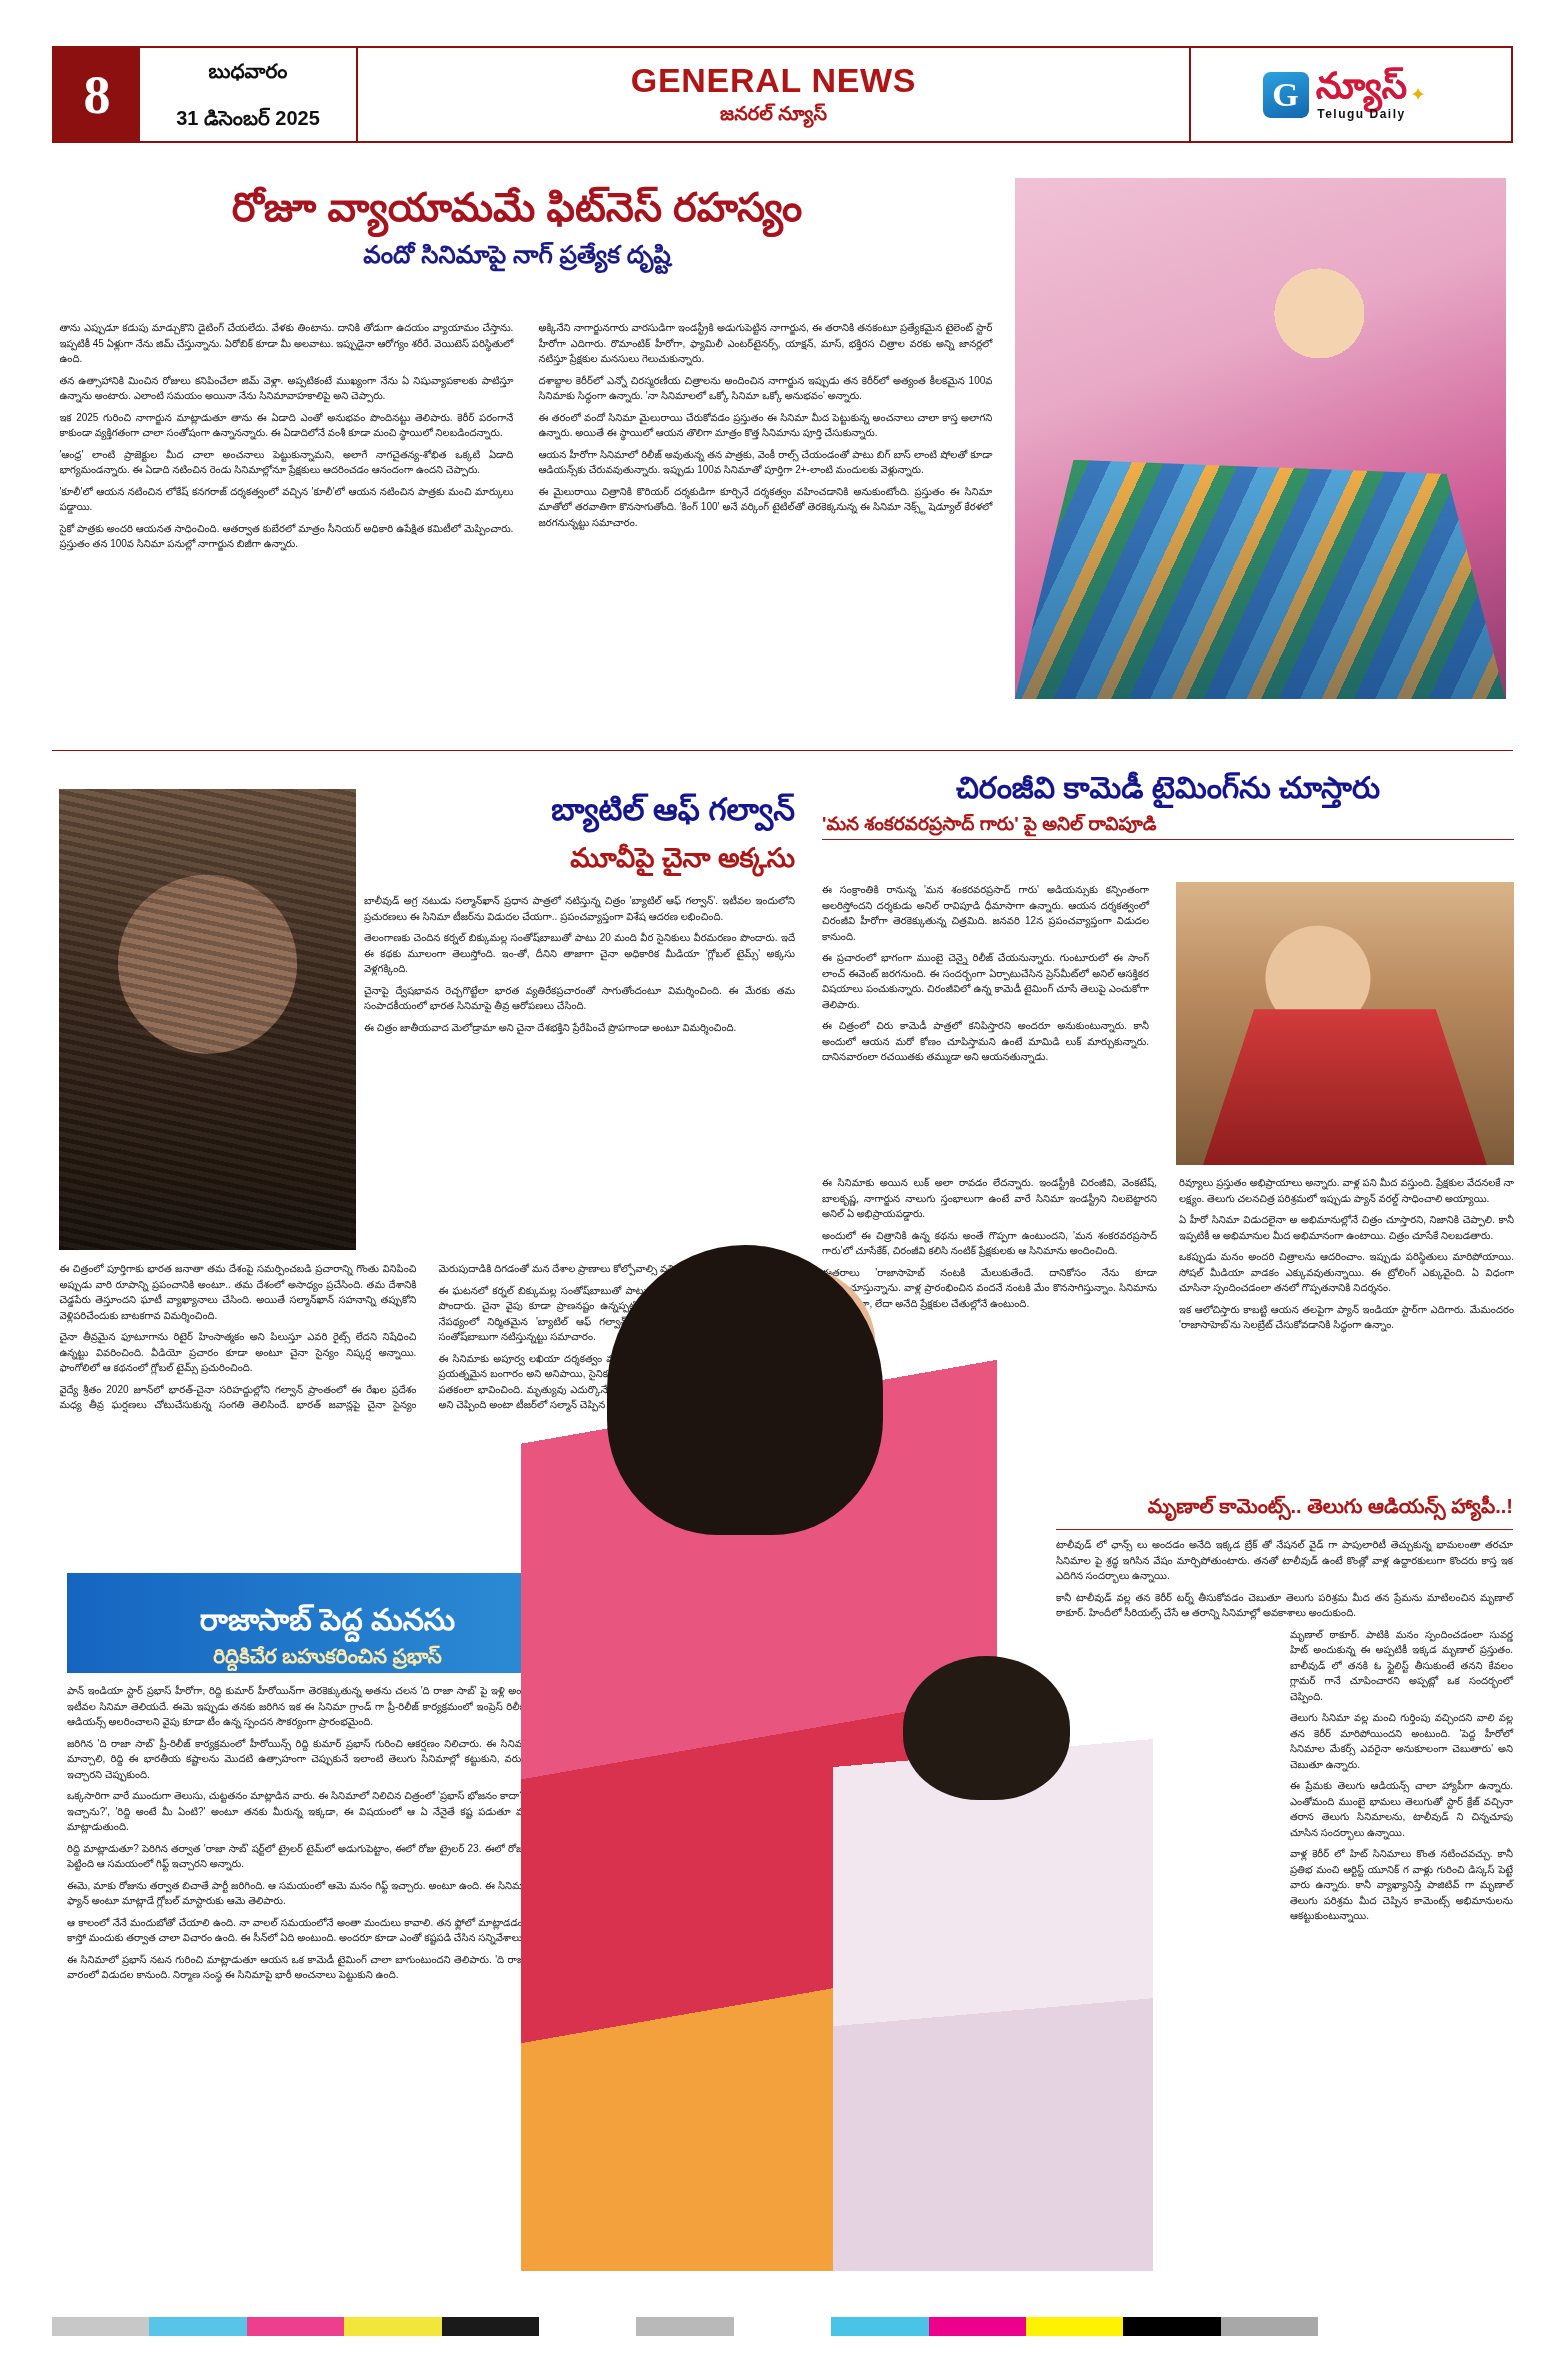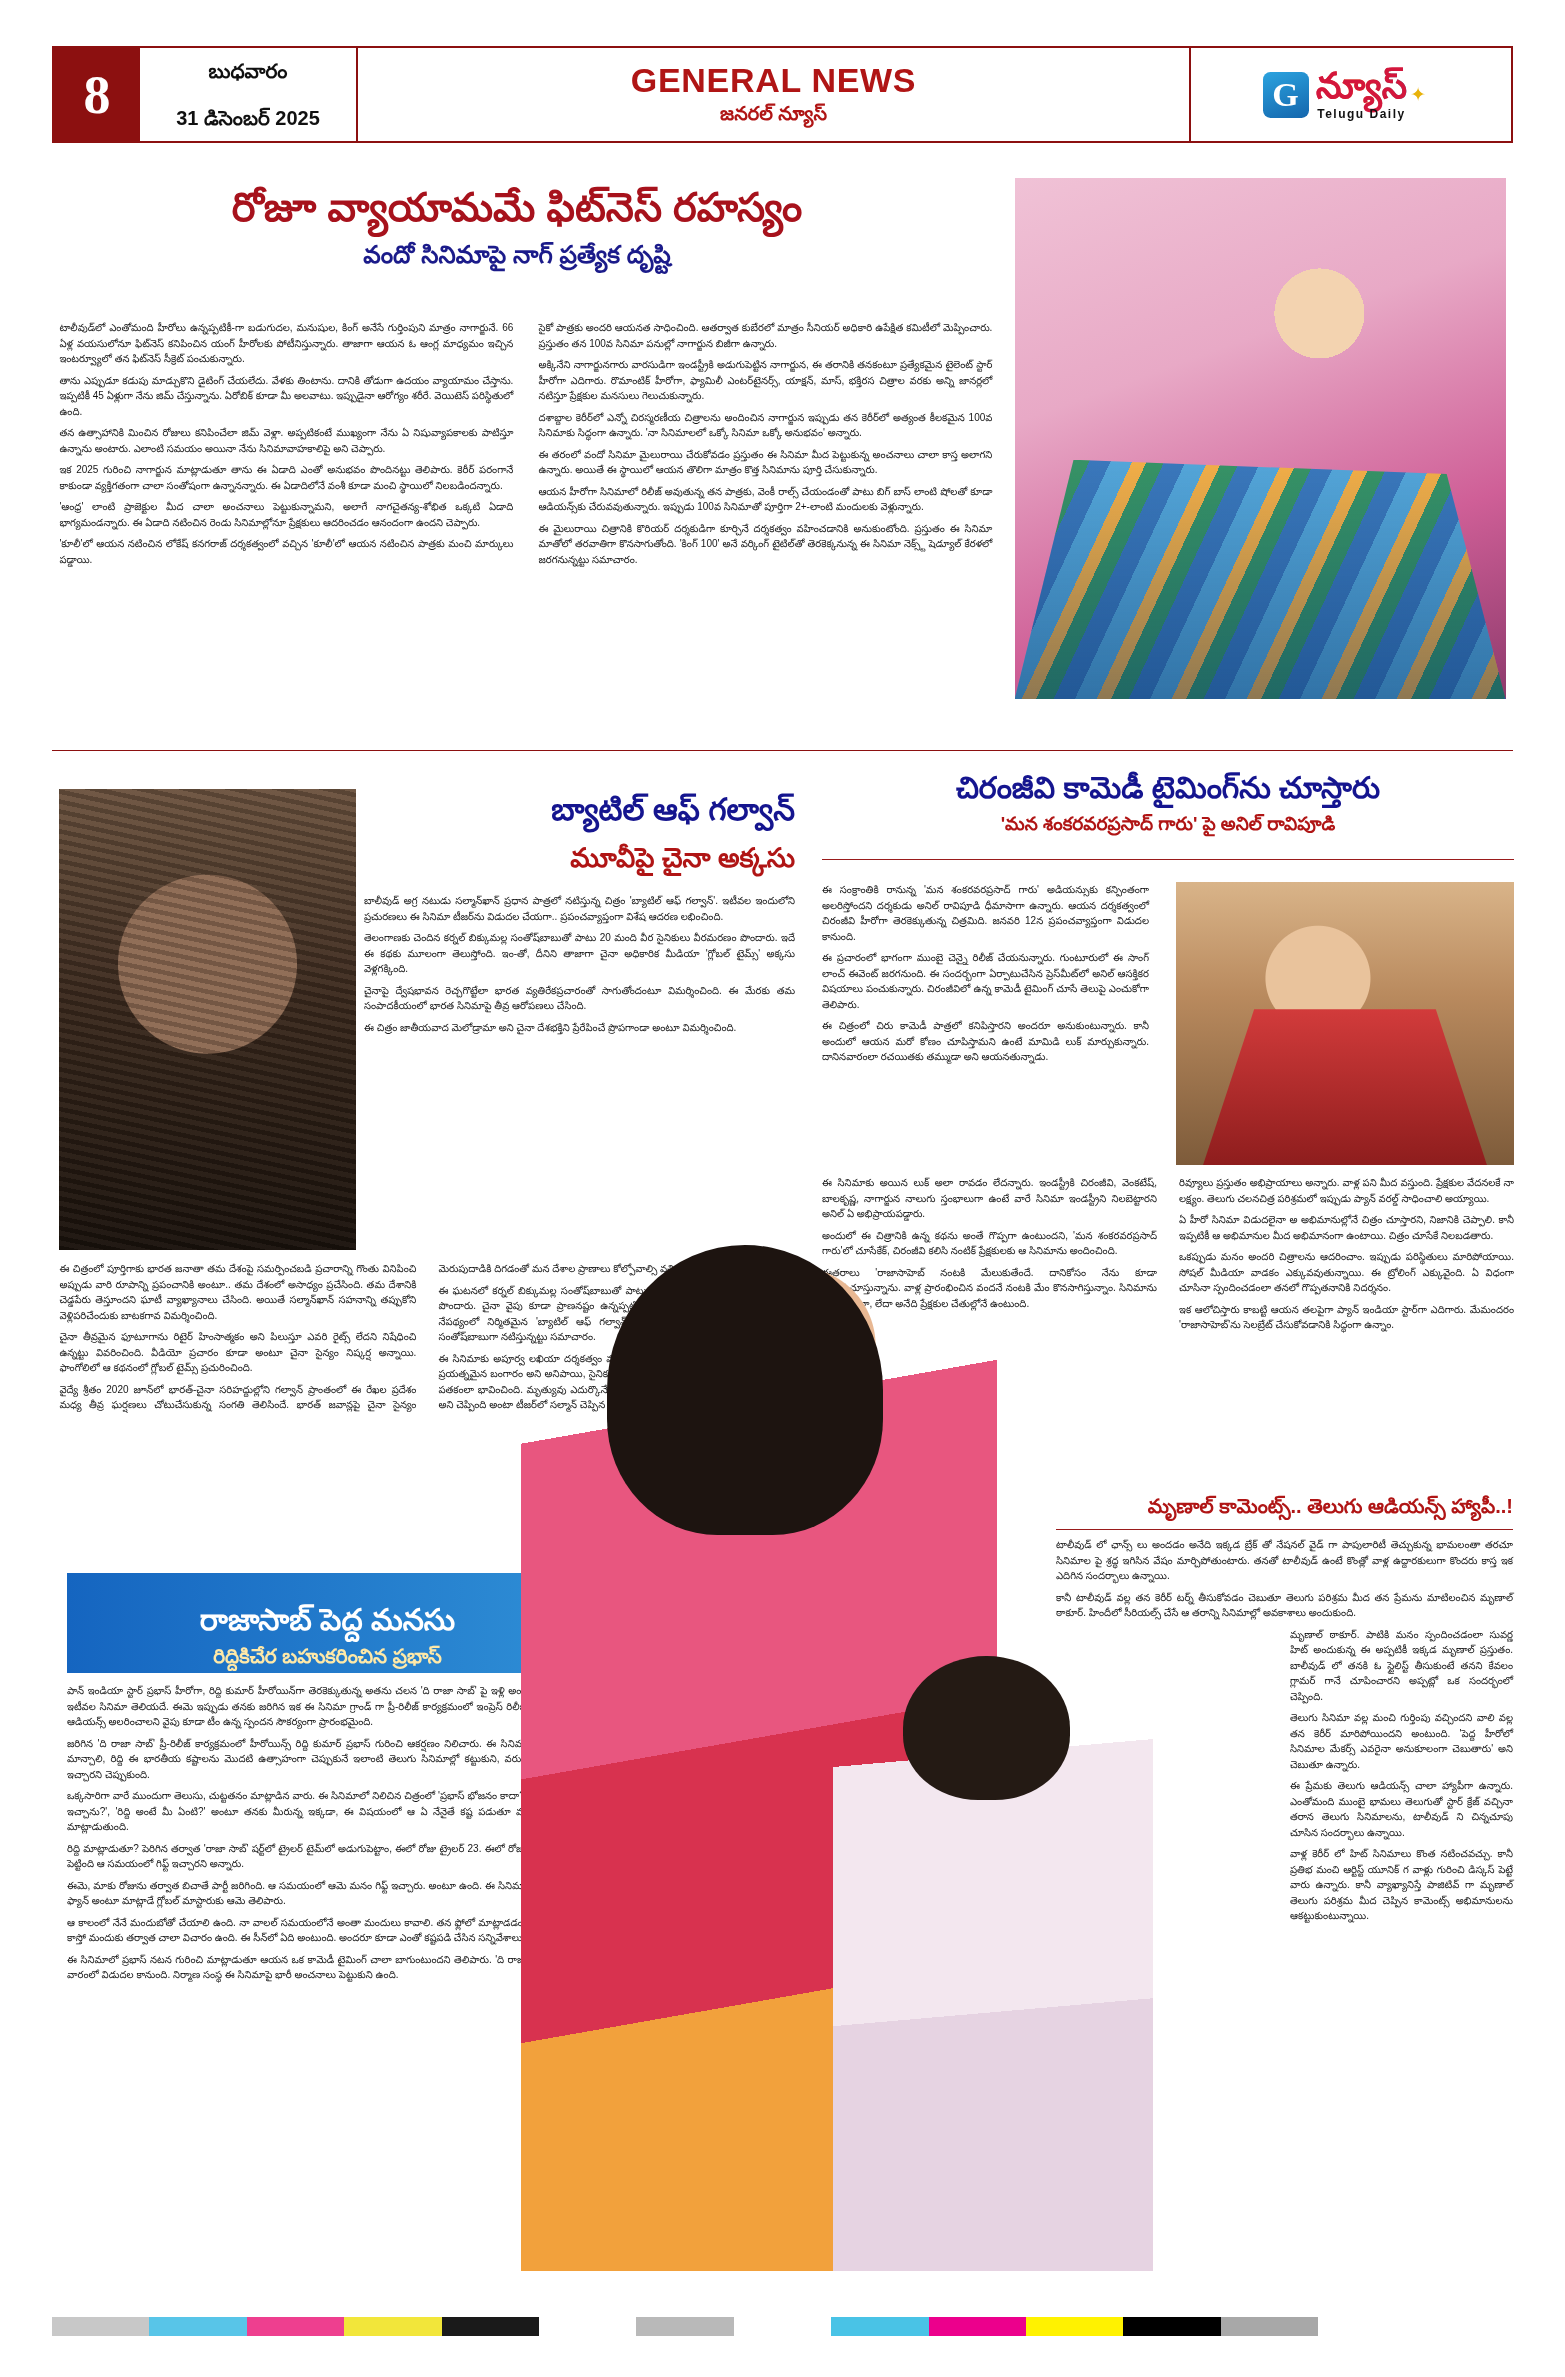--- a/index.html
+++ b/index.html
@@ -214,26 +214,26 @@
     width: 692px;
   }
   .s3-head {
     text-align: center;
     color: #15158f;
     font-size: 30px;
     font-weight: bold;
     line-height: 1.2;
   }
   .s3-sub {
-    text-align: center;
+    text-align: left;
     color: #b01515;
     font-size: 18.6px;
     font-weight: bold;
     margin-top: 7.4px;
-    padding-bottom: 20px;
+    padding-bottom: 0;
     border-bottom: 1.5px solid #9a1b1b;
   }
   .s3-img {
     position: absolute;
     right: 0; top: 112px;
     width: 338px; height: 283px;
     background: #caa37a;
     overflow: hidden;
   }
   .s3-col-left {
@@ -407,21 +407,20 @@
       </div>
       <span class="logo-star">✦</span>
     </div>
   </div>
 
   <div class="s1">
     <div class="s1-head">రోజూ వ్యాయామమే ఫిట్‌నెస్ రహస్యం</div>
     <div class="s1-sub">వందో సినిమాపై నాగ్ ప్రత్యేక దృష్టి</div>
 
     <div class="s1-cols telugu-body">
-      <p>టాలీవుడ్‌లో ఎంతోమంది హీరోలు ఉన్నప్పటికీ-గా బడుగుదల, మనుషుల, కింగ్ అనేసే గుర్తింపుని మాత్రం నాగార్జునే. 66 ఏళ్ల వయసులోనూ ఫిట్‌నెస్ కనిపించిన యంగ్ హీరోలకు పోటీనిస్తున్నారు. తాజాగా ఆయన ఓ ఆంగ్ల మాధ్యమం ఇచ్చిన ఇంటర్వ్యూలో తన ఫిట్‌నెస్ సీక్రెట్ పంచుకున్నారు.</p>
       <p>తాను ఎప్పుడూ కడుపు మాడ్చుకొని డైటింగ్ చేయలేదు. వేళకు తింటాను. దానికి తోడుగా ఉదయం వ్యాయామం చేస్తాను. ఇప్పటికీ 45 ఏళ్లుగా నేను జిమ్ చేస్తున్నాను. ఏరోబిక్ కూడా మీ అలవాటు. ఇప్పుడైనా ఆరోగ్యం శరీరే. వెయిటెస్ పరిస్థితులో ఉంది.</p>
       <p>తన ఉత్సాహానికి మించిన రోజులు కనిపించేలా జిమ్ వెళ్లా. అప్పటికంటే ముఖ్యంగా నేను ఏ నిషువ్యాపకాలకు పాటిస్తూ ఉన్నాను అంటారు. ఎలాంటి సమయం అయినా నేను సినిమావాహకాలిపై అని చెప్పారు.</p>
       <p>ఇక 2025 గురించి నాగార్జున మాట్లాడుతూ తాను ఈ ఏడాది ఎంతో అనుభవం పొందినట్టు తెలిపారు. కెరీర్‌ పరంగానే కాకుండా వ్యక్తిగతంగా చాలా సంతోషంగా ఉన్నానన్నారు. ఈ ఏడాదిలోనే వంశీ కూడా మంచి స్థాయిలో నిలబడిందన్నారు.</p>
       <p>'ఆంధ్ర' లాంటి ప్రాజెక్టుల మీద చాలా అంచనాలు పెట్టుకున్నామని, అలాగే నాగచైతన్య-శోభిత ఒక్కటి ఏడాది భాగ్యమండన్నారు. ఈ ఏడాది నటించిన రెండు సినిమాల్లోనూ ప్రేక్షకులు ఆదరించడం ఆనందంగా ఉందని చెప్పారు.</p>
       <p>'కూలీ'లో ఆయన నటించిన లోకేష్ కనగరాజ్ దర్శకత్వంలో వచ్చిన 'కూలీ'లో ఆయన నటించిన పాత్రకు మంచి మార్కులు పడ్డాయి.</p>
       <p>సైకో పాత్రకు అందరి ఆయనత సాధించింది. ఆతర్వాత కుబేరలో మాత్రం సీనియర్ అధికారి ఉపేక్షిత కమిటీలో మెప్పించారు. ప్రస్తుతం తన 100వ సినిమా పనుల్లో నాగార్జున బిజీగా ఉన్నారు.</p>
       <p>అక్కినేని నాగార్జునగారు వారసుడిగా ఇండస్ట్రీకి అడుగుపెట్టిన నాగార్జున, ఈ తరానికి తనకంటూ ప్రత్యేకమైన టైలెంట్ స్టార్ హీరోగా ఎదిగారు. రొమాంటిక్ హీరోగా, ఫ్యామిలీ ఎంటర్‌టైనర్స్‌, యాక్షన్‌, మాస్‌, భక్తిరస చిత్రాల వరకు అన్ని జానర్లలో నటిస్తూ ప్రేక్షకుల మనసులు గెలుచుకున్నారు.</p>
       <p>దశాబ్దాల కెరీర్‌లో ఎన్నో చిరస్మరణీయ చిత్రాలను అందించిన నాగార్జున ఇప్పుడు తన కెరీర్‌లో అత్యంత కీలకమైన 100వ సినిమాకు సిద్ధంగా ఉన్నారు. 'నా సినిమాలలో ఒక్కో సినిమా ఒక్కో అనుభవం' అన్నారు.</p>
       <p>ఈ తరంలో వందో సినిమా మైలురాయి చేరుకోవడం ప్రస్తుతం ఈ సినిమా మీద పెట్టుకున్న అంచనాలు చాలా కాస్త అలాగని ఉన్నారు. అయితే ఈ స్థాయిలో ఆయన తొలిగా మాత్రం కొత్త సినిమాను పూర్తి చేసుకున్నారు.</p>
       <p>ఆయన హీరోగా సినిమాలో రిలీజ్ అవుతున్న తన పాత్రకు, వెంకీ రాల్స్ చేయండంతో పాటు బిగ్ బాస్ లాంటి షోలతో కూడా ఆడియన్స్‌కు చేరువవుతున్నారు. ఇప్పుడు 100వ సినిమాతో పూర్తిగా 2+-లాంటి మందులకు వెళ్లున్నారు.</p>

